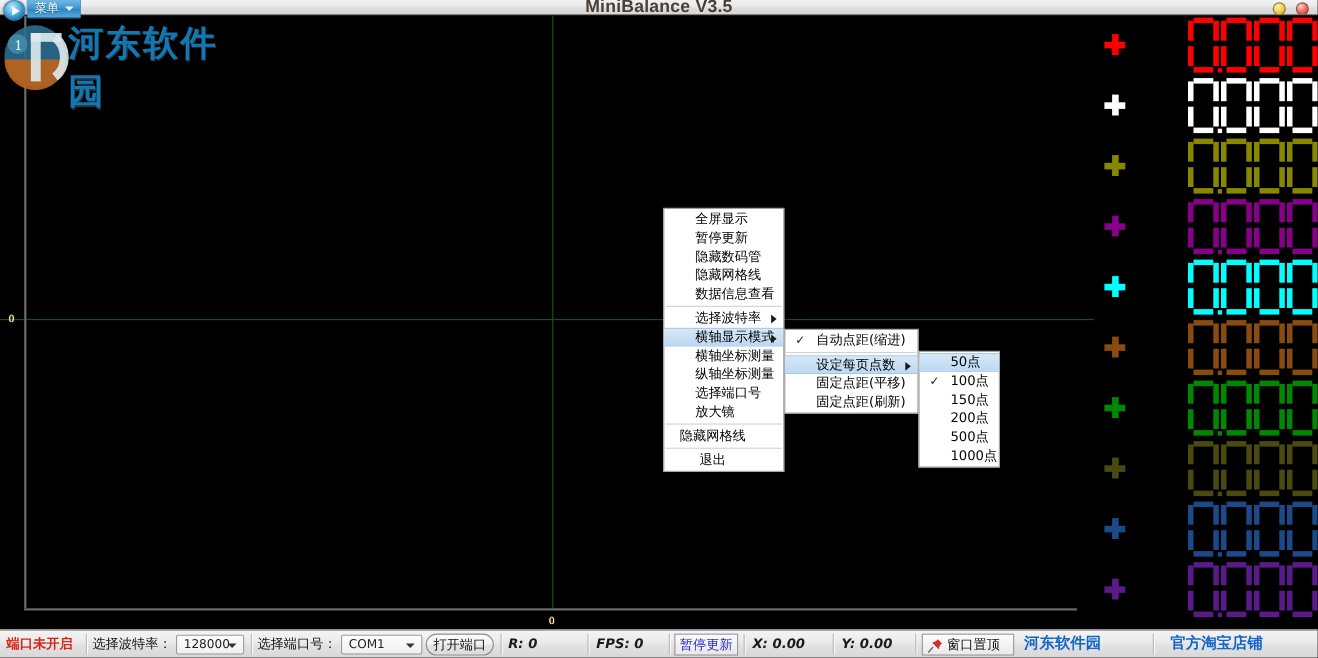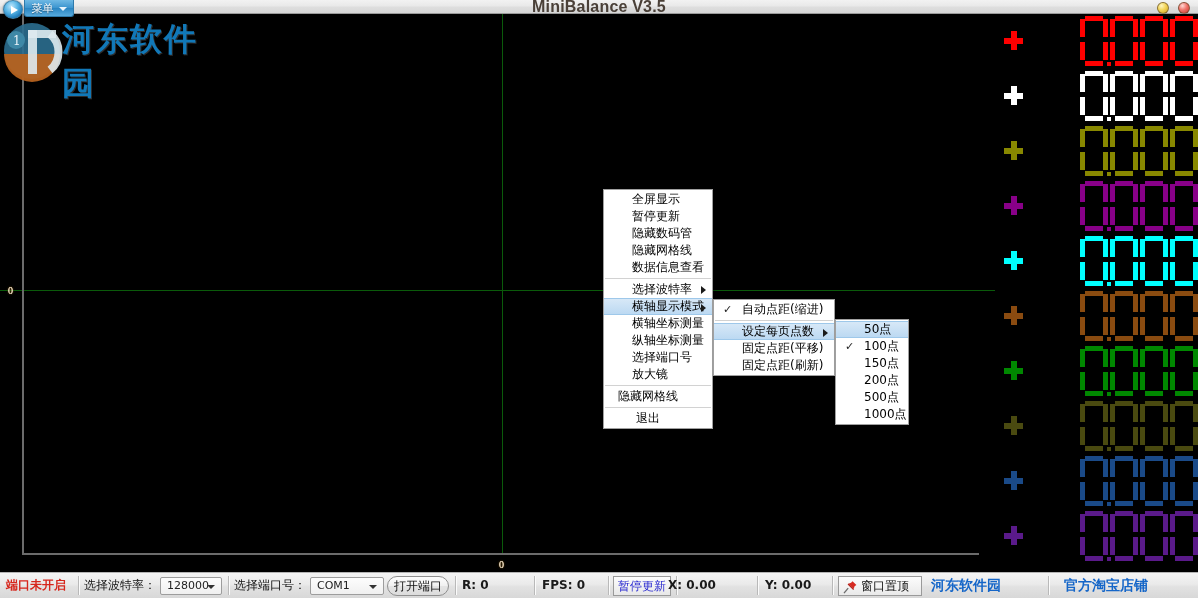--- a/index.html
+++ b/index.html
@@ -164,21 +164,21 @@
     background:linear-gradient(to bottom,#fcfcfc 0%,#f3f3f3 50%,#e9e9e9 100%);
     border:1px solid #9a9a9a;
     font-size:12px;line-height:18px;color:#111;padding-left:22px;padding-right:6px;
   }
   #pin-icon{position:absolute;left:4px;top:3px;width:15px;height:14px;}
   .link-blue{
     position:absolute;top:0;height:25px;line-height:25px;
     color:#1566c8;font-weight:bold;font-size:14px;
     font-family:"DejaVu Sans","Liberation Sans",sans-serif;
   }
-  .mono-b{font-weight:bold;font-family:"DejaVu Sans","Liberation Sans",sans-serif;}
+  .mono-b{font-weight:bold;font-family:"DejaVu Sans","Liberation Sans",sans-serif;font-style:italic;}
 </style>
 </head>
 <body>
 
 <div id="titlebar">
   <div id="title-text">MiniBalance V3.5</div>
   <div class="winbtn" id="btn-min"></div>
   <div class="winbtn" id="btn-close"></div>
 </div>
 
@@ -679,21 +679,21 @@
     <span>0</span>
   </div>
   <div class="vsep" style="left:534px;"></div>
   <div class="cell mono-b" style="left:542px;">
     <span>FPS:</span>
     <span>0</span>
   </div>
   <div class="vsep" style="left:608px;"></div>
   <div class="btn-sq" style="left:613px;width:58px;">暂停更新</div>
   <div class="vsep" style="left:676px;"></div>
-  <div class="cell mono-b" style="left:668px;">
+  <div class="cell mono-b" style="left:684px;">
     <span>X:</span>
     <span>0.00</span>
   </div>
   <div class="vsep" style="left:757px;"></div>
   <div class="cell mono-b" style="left:765px;">
     <span>Y:</span>
     <span>0.00</span>
   </div>
   <div class="vsep" style="left:832px;"></div>
   <div class="btn-pin" style="left:838px;width:84px;">

